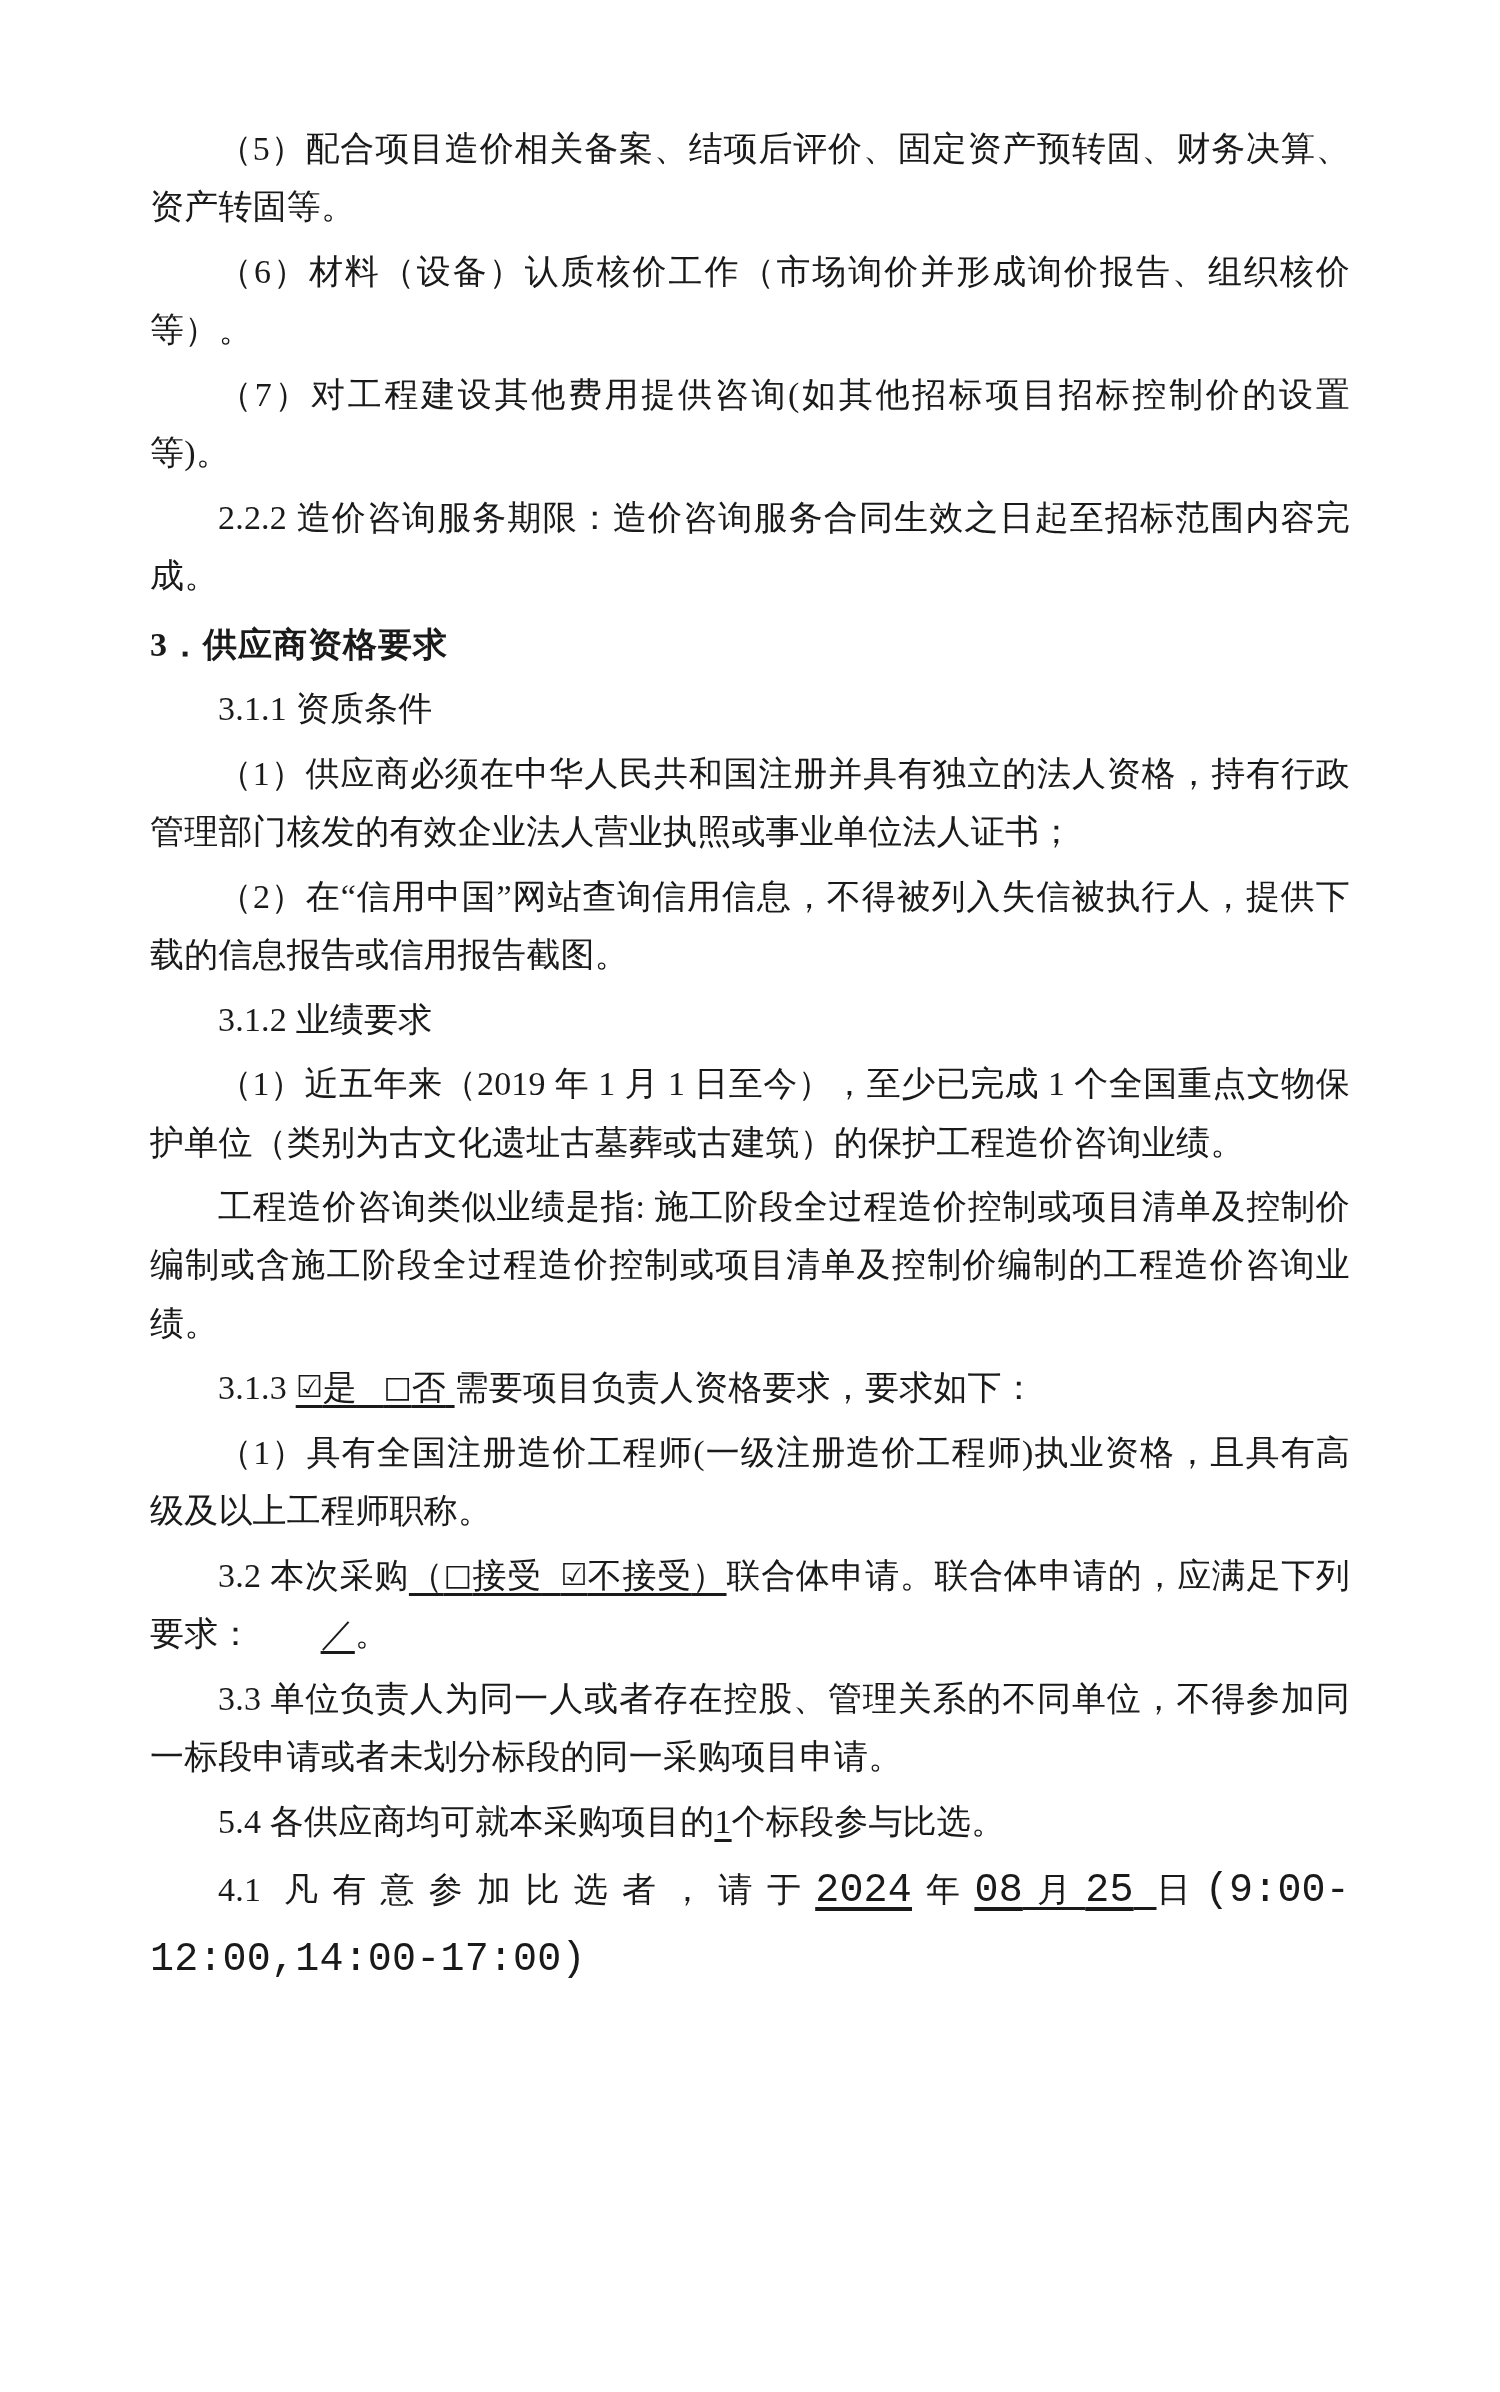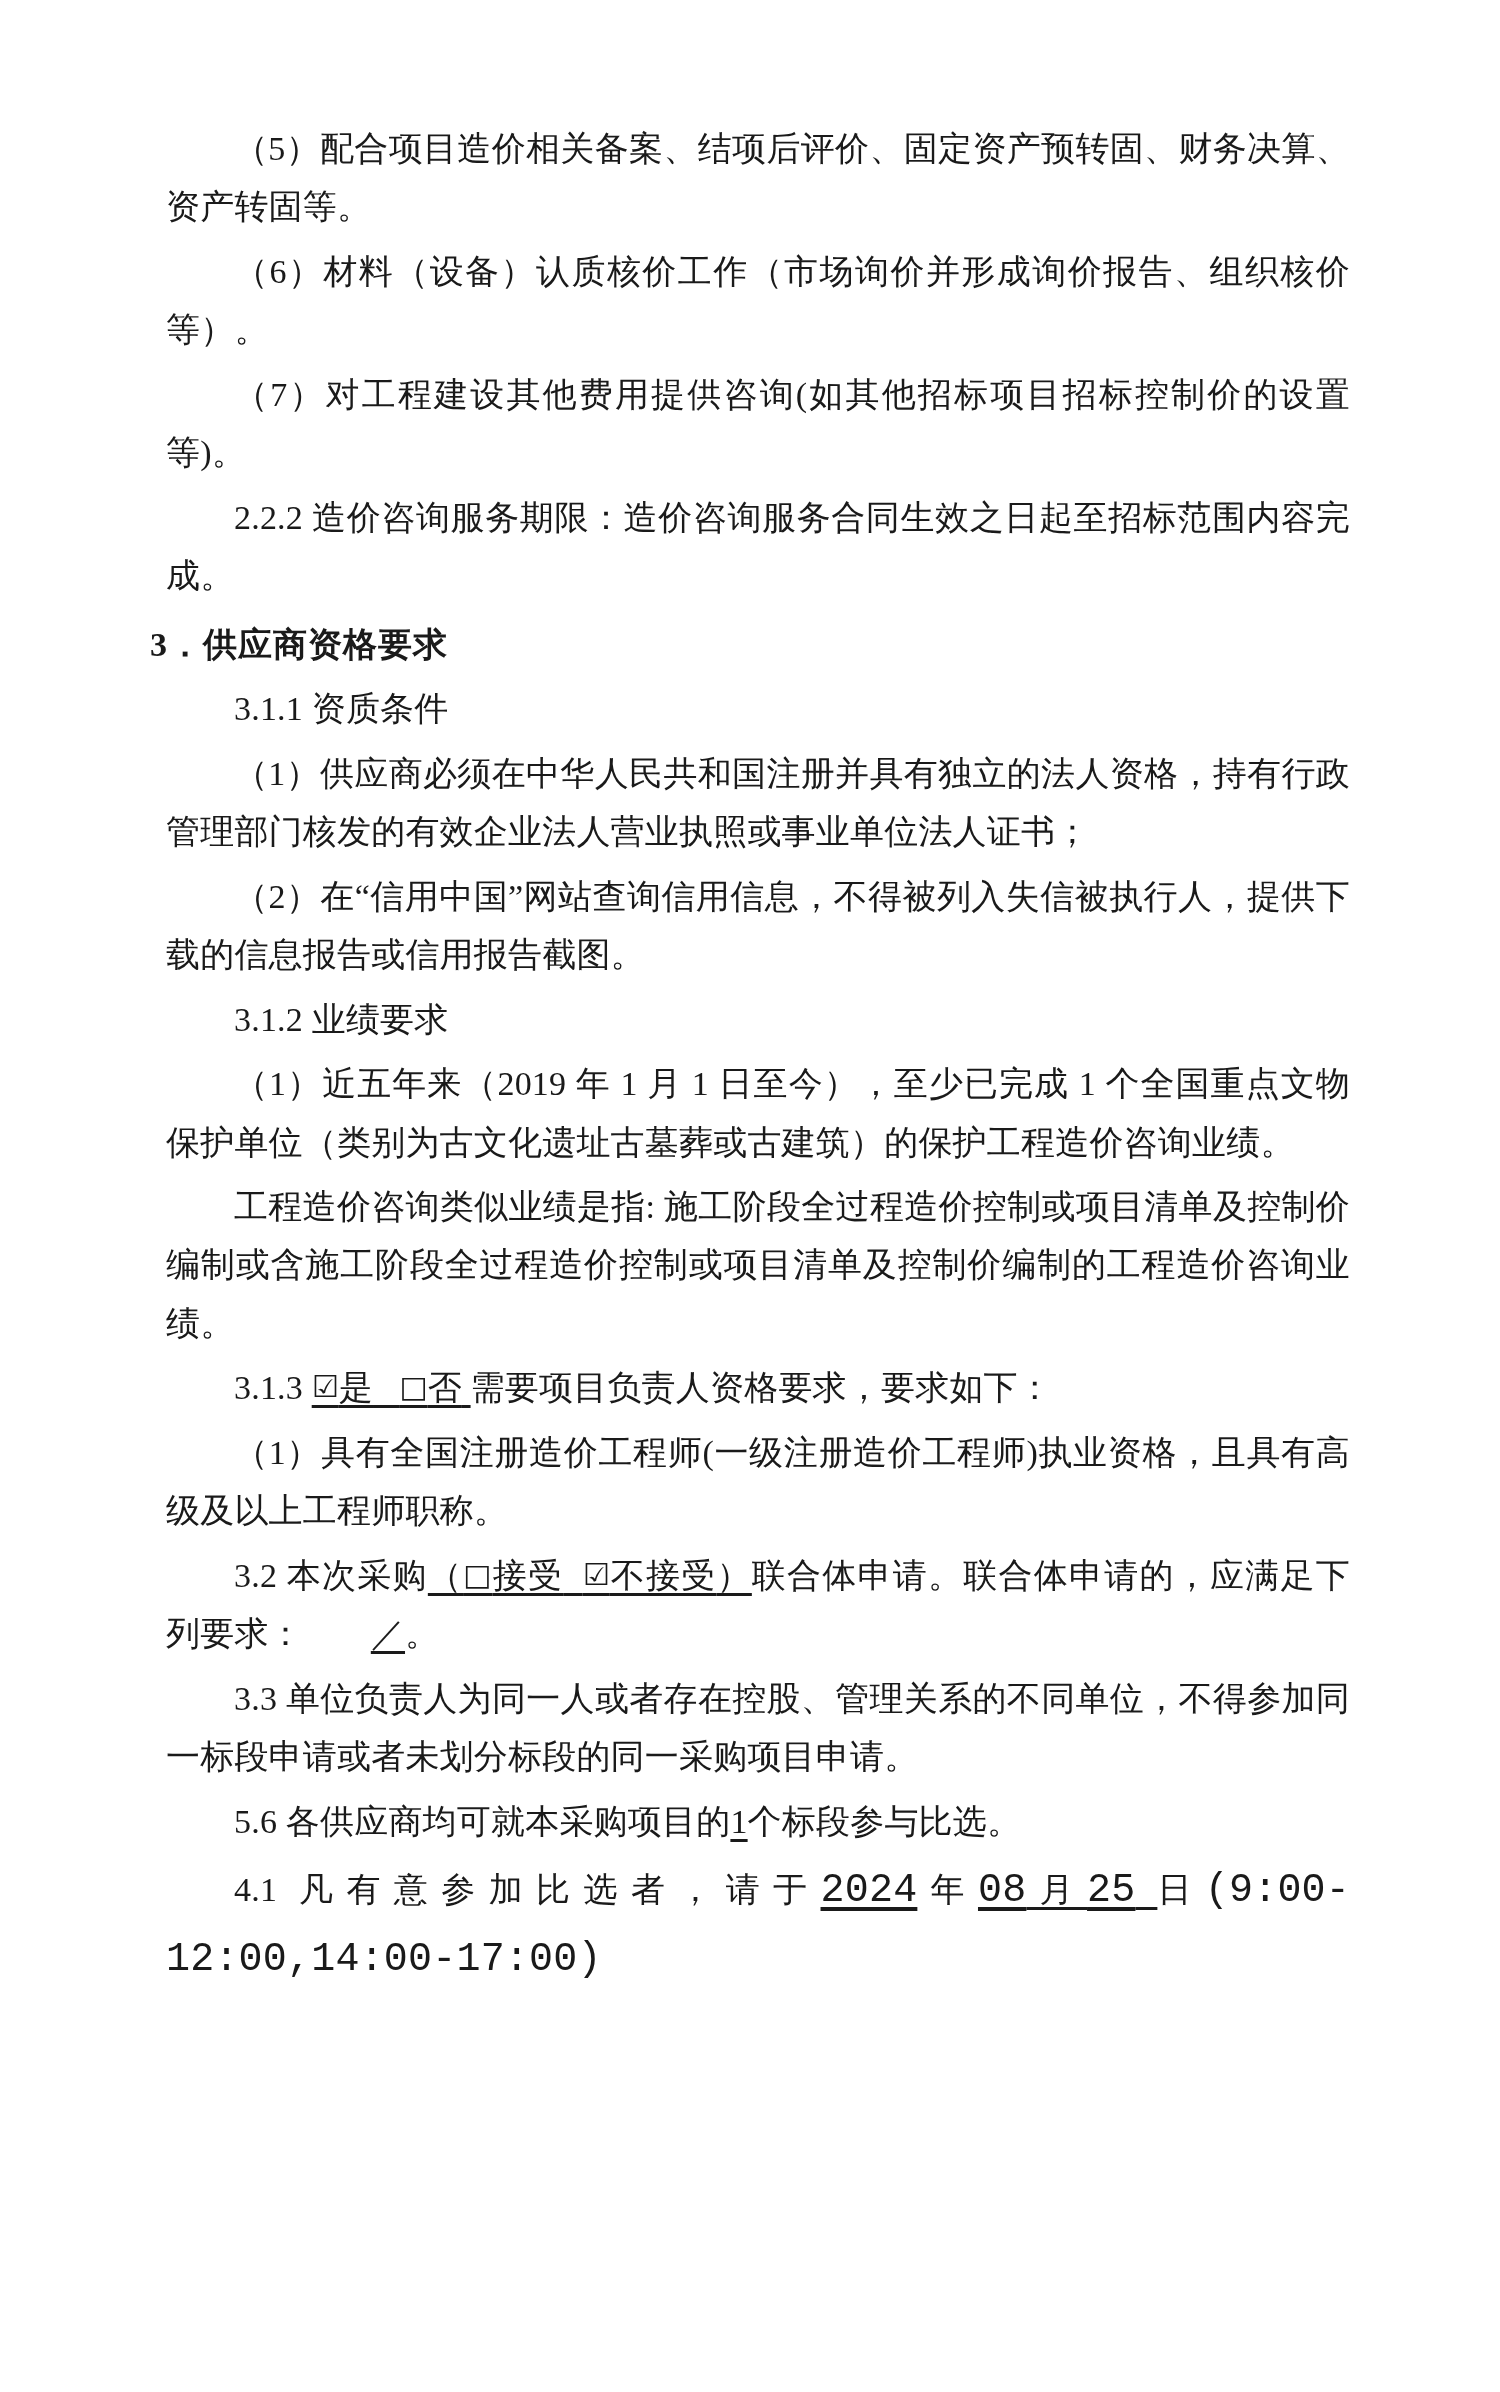--- a/index.html
+++ b/index.html
@@ -25,21 +25,20 @@
     line-height: 1.72;
     letter-spacing: 0.2px;
   }
   .para {
     margin: 0 0 6px 0;
     text-align: justify;
     text-justify: inter-ideograph;
   }
   .indent2 {
     text-indent: 2em;
-    margin-left: 16px;
   }
   .heading {
     font-weight: bold;
     margin: 10px 0 6px 0;
     text-indent: 0;
     letter-spacing: 1px;
   }
   .underline {
     text-decoration: underline;
     text-underline-offset: 6px;
@@ -95,21 +94,21 @@
 
     <p class="para indent2">（1）具有全国注册造价工程师(一级注册造价工程师)执业资格，且具有高级及以上工程师职称。</p>
 
     <p class="para indent2">
       <span>3.2 本次采购</span><span class="underline nowrap">（<span class="chk">□</span><span>接受</span>&nbsp;&nbsp;<span class="chk">☑</span><span>不接受</span>）</span><span>联合体申请。联合体申请的，应满足下列要求：</span><span class="u-space">／</span><span>。</span>
     </p>
 
     <p class="para indent2">3.3 单位负责人为同一人或者存在控股、管理关系的不同单位，不得参加同一标段申请或者未划分标段的同一采购项目申请。</p>
 
     <p class="para indent2">
-      <span>5.6 各供应商均可就本采购项目的</span><span class="underline">1</span><span>个标段参与比选。</span>
+      <span>5.4 各供应商均可就本采购项目的</span><span class="underline">1</span><span>个标段参与比选。</span>
     </p>
 
 
     <p class="para indent2">
       <span>4.1 凡有意参加比选者，请于</span><span class="underline mono">2024</span><span>年</span><span class="underline mono">08</span><span class="underline">月</span><span class="underline mono">25</span><span class="underline">&nbsp;</span><span>日</span><span class="mono">(9:00-12:00,14:00-17:00)</span>
     </p>
 
   </div>
 </div>
 

